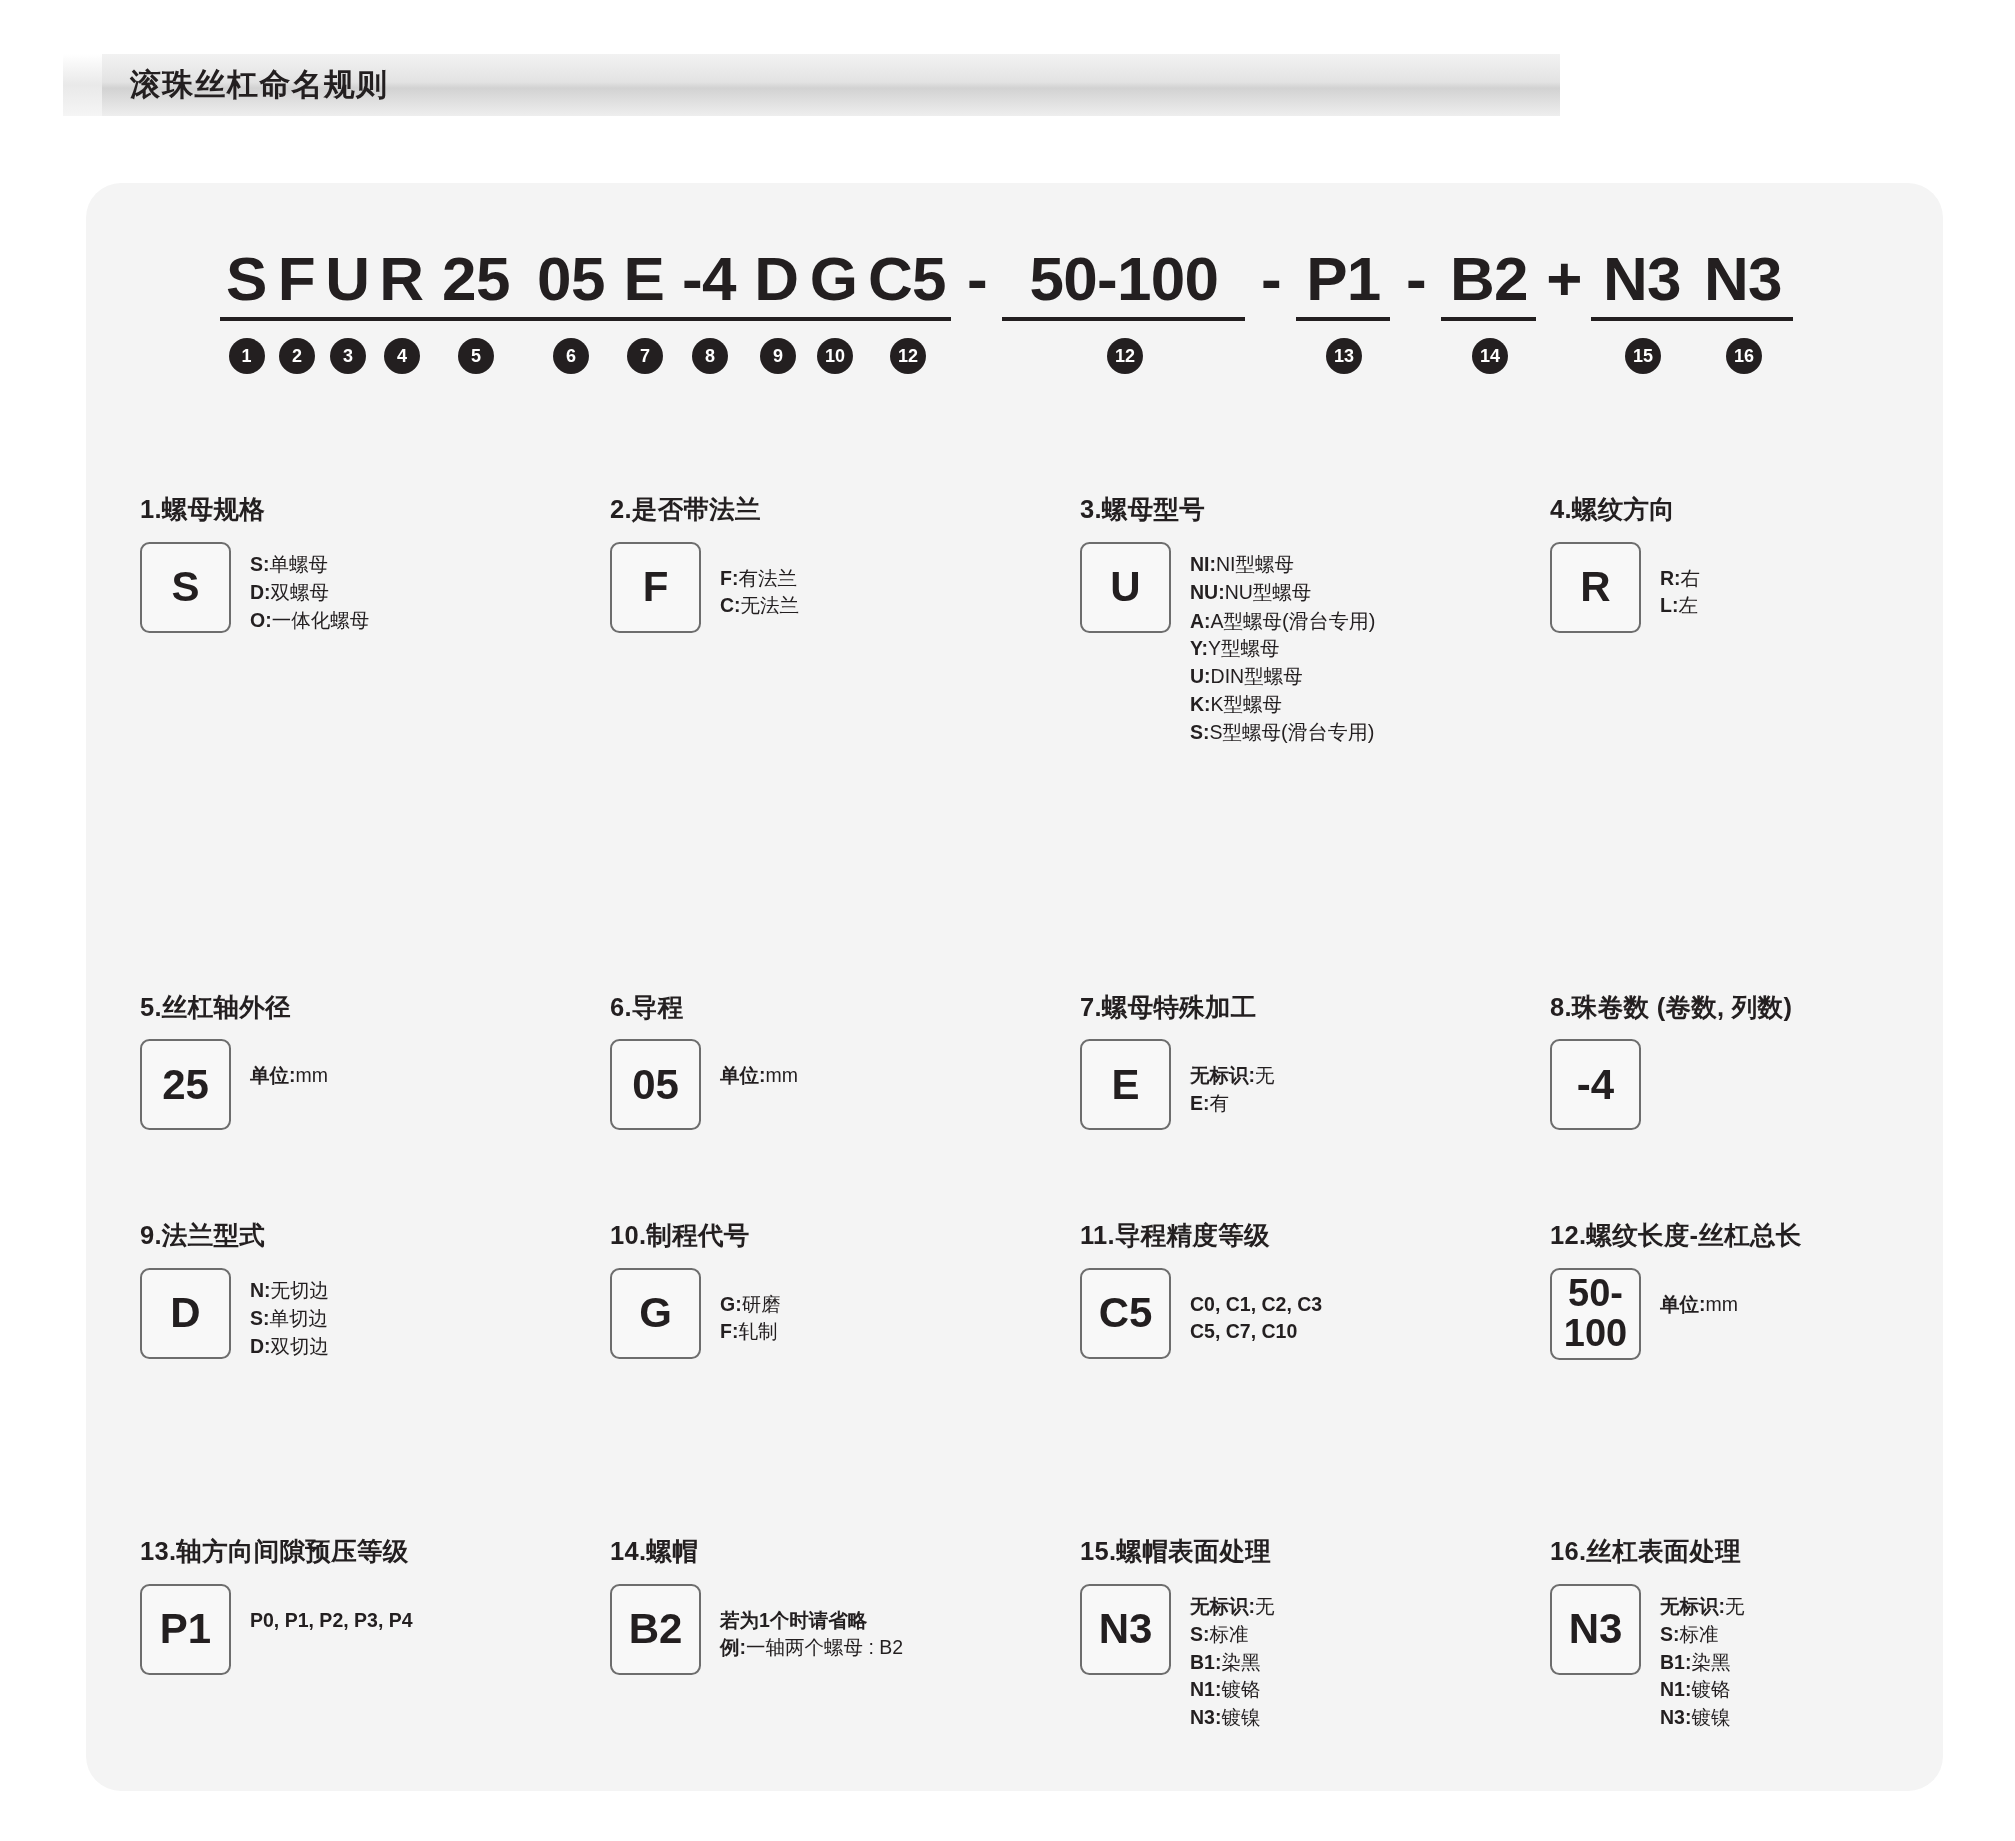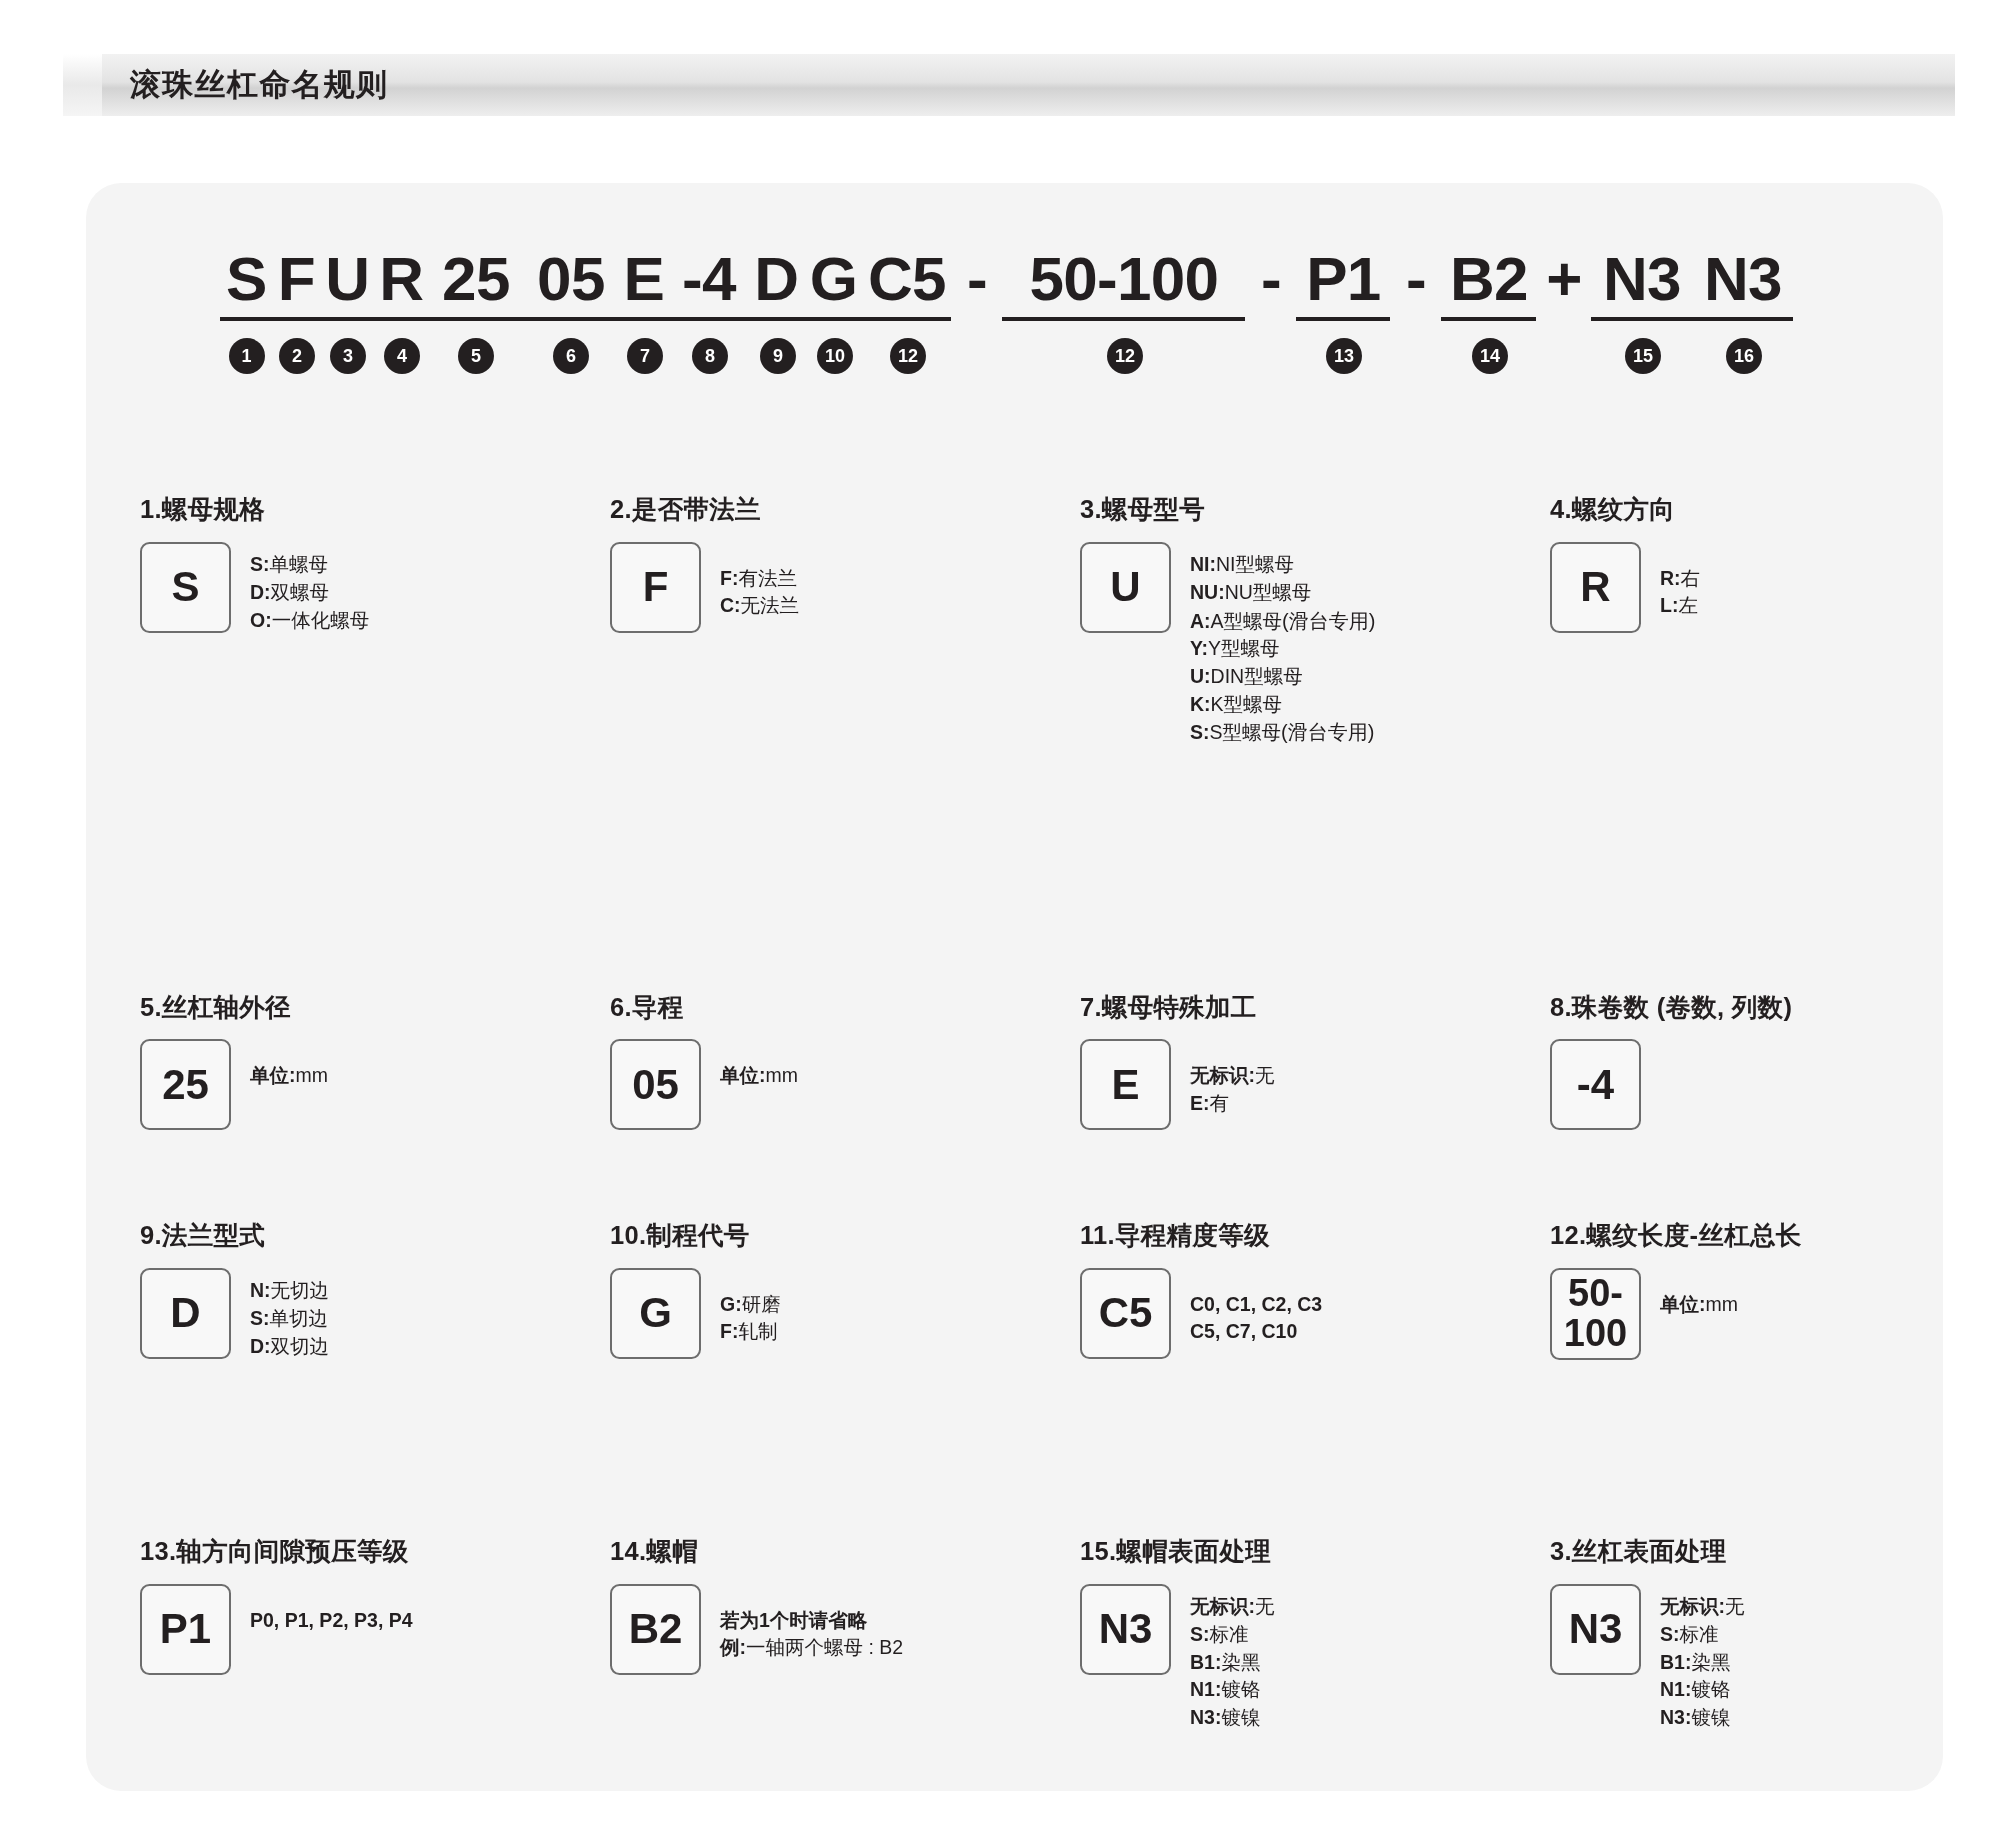--- a/index.html
+++ b/index.html
@@ -11,21 +11,21 @@
     font-family: "Liberation Sans", sans-serif;
     color: #231f20;
     overflow: hidden;
   }
 
   
   .header-bar {
     position: absolute;
     left: 63px;
     top: 54px;
-    width: 1892px;
+    width: 1497px;
     height: 62px;
     background: linear-gradient(to bottom, #f2f2f2 0%, #e3e3e3 45%, #d2d2d2 55%, #eeeeee 100%);
     display: flex;
     align-items: center;
   }
   .header-bar .bar-accent {
     width: 39px;
     height: 62px;
     background: linear-gradient(to bottom, #ffffff 0%, #e9e9e9 50%, #f5f5f5 100%);
   }
@@ -373,21 +373,21 @@
             <div class="legend">
               <div class="row"><span class="k">无标识:</span><span>无</span></div>
               <div class="row"><span class="k">S:</span><span>标准</span></div>
               <div class="row"><span class="k">B1:</span><span>染黑</span></div>
               <div class="row"><span class="k">N1:</span><span>镀铬</span></div>
               <div class="row"><span class="k">N3:</span><span>镀镍</span></div>
             </div>
           </div>
         </div>
         <div class="cell c4">
-          <div class="cell-title">3.丝杠表面处理</div>
+          <div class="cell-title">16.丝杠表面处理</div>
           <div class="cell-body">
             <div class="code-box">N3</div>
             <div class="legend">
               <div class="row"><span class="k">无标识:</span><span>无</span></div>
               <div class="row"><span class="k">S:</span><span>标准</span></div>
               <div class="row"><span class="k">B1:</span><span>染黑</span></div>
               <div class="row"><span class="k">N1:</span><span>镀铬</span></div>
               <div class="row"><span class="k">N3:</span><span>镀镍</span></div>
             </div>
           </div>

